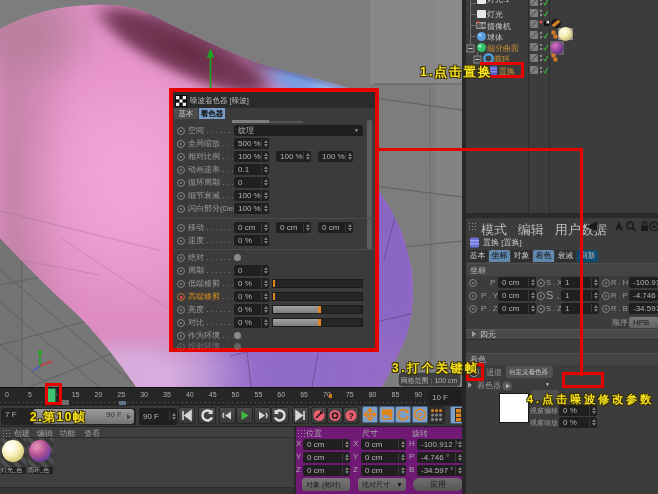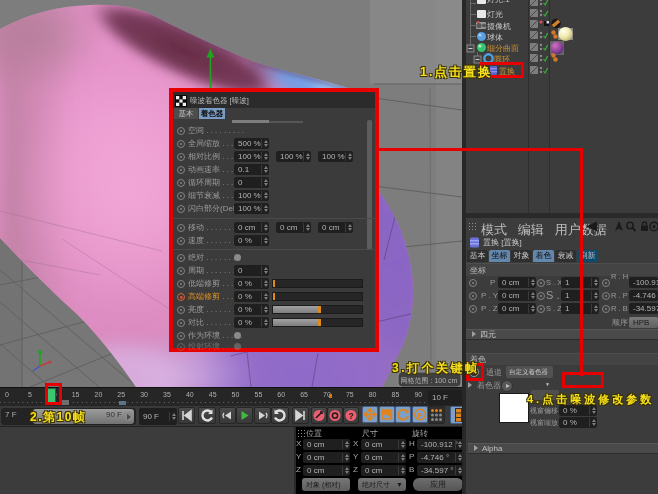--- a/index.html
+++ b/index.html
@@ -307,22 +307,37 @@
           <rect x="4" y="1" width="7" height="14" fill="#2e2e2e"></rect>
           <g fill="#e0831c">
             <rect x="5" y="2" width="5" height="3.5"></rect>
             <rect x="5" y="6.5" width="5" height="3.5"></rect>
             <rect x="5" y="11" width="5" height="3.5"></rect>
           </g>
         </svg>
       </div>
   </div>
 
-
-  <div class="abs" id="coords" style="left:296px;top:427px;width:168px;height:67px;background:#000000;">
+  <div class="abs" id="materials" style="left:0;top:427px;width:294px;height:67px;background:#3f3f3f;">
+    <div class="grip" style="left:2px;top:2px;"></div>
+    <div class="abs" style="left:14px;top:1px;font-size:8px;color:#9f9f9f;">创建&nbsp;&nbsp;&nbsp;编辑&nbsp;&nbsp;&nbsp;功能&nbsp;&nbsp;&nbsp;&nbsp;查看</div>
+    <div class="abs" style="left:0;top:10px;width:294px;height:1px;background:#2b2b2b;"></div>
+
+    <div class="abs" style="left:1px;top:11px;width:25px;height:36px;background:repeating-linear-gradient(45deg,#4e4e4e 0 4px,#373737 4px 8px);">
+      <div class="abs" style="left:1px;top:2px;width:22px;height:22px;border-radius:50%;background:radial-gradient(circle at 35% 30%,#fffef0 0 18%,#f6f0b4 45%,#cfc46e 80%,#a89a48);"></div>
+      <div class="abs" style="left:0;top:29px;width:25px;height:7px;background:#232323;color:#b8b8b8;font-size:6px;line-height:7px;overflow:hidden;">灯光_色</div>
+    </div>
+    <div class="abs" style="left:28px;top:11px;width:25px;height:36px;background:repeating-linear-gradient(45deg,#4e4e4e 0 4px,#373737 4px 8px);">
+      <div class="abs" style="left:1px;top:2px;width:22px;height:22px;border-radius:50%;background:radial-gradient(circle at 35% 30%,#e289b8 0 10%,#b65493 40%,#6a3d9e 75%,#3c2766);"></div>
+      <div class="abs" style="left:0;top:29px;width:25px;height:7px;background:#232323;color:#b8b8b8;font-size:6px;line-height:7px;overflow:hidden;">圆环_色</div>
+    </div>
+    <div class="abs" style="left:0;top:60px;width:294px;height:7px;background:#363636;border-top:1px solid #2b2b2b;"></div>
+  </div>
+
+  <div class="abs" id="coords" style="left:296px;top:427px;width:168px;height:67px;background:#701a75;">
     <div class="grip" style="left:1px;top:2px;"></div>
     <div class="abs" style="left:10px;top:1px;font-size:8px;color:#a8a8a8;">位置</div>
     <div class="abs" style="left:66px;top:1px;font-size:8px;color:#a8a8a8;">尺寸</div>
     <div class="abs" style="left:116px;top:1px;font-size:8px;color:#a8a8a8;">旋转</div>
 
     <div class="abs" style="left:0px;top:12px;font-size:8px;color:#a8a8a8;">X</div>
     <div class="fld" style="left:7px;top:12px;width:47px;">0 cm<span class="st"></span></div>
     <div class="abs" style="left:57px;top:12px;font-size:8px;color:#a8a8a8;">X</div>
     <div class="fld" style="left:65px;top:12px;width:45px;">0 cm<span class="st"></span></div>
     <div class="abs" style="left:113px;top:12px;font-size:8px;color:#a8a8a8;">H</div>
@@ -522,21 +537,21 @@
     <div class="abs" style="left:111px;top:32px;width:21px;height:12px;background:#0c4a6e;color:#c4c4c4;font-size:8px;line-height:12px;text-align:center;border-radius:2px 2px 0 0;">刷新</div>
     <div class="sechd" style="top:45px;height:13px;line-height:13px;">坐标</div>
 
     <div class="cir" style="left:3px;top:61px;"></div>
     <div class="abs lbl" style="left:24px;top:59px;">P . X</div>
     <div class="fld" style="left:32px;top:59px;width:38px;">0 cm<span class="st"></span></div>
     <div class="cir" style="left:71px;top:61px;"></div>
     <div class="abs lbl" style="left:80px;top:59px;font-size:7.5px;">S . X</div>
     <div class="fld" style="left:95px;top:59px;width:38px;">1<span class="st"></span></div>
     <div class="cir" style="left:136px;top:61px;"></div>
-    <div class="abs lbl" style="left:145px;top:53px;font-size:7.5px;">R . H</div>
+    <div class="abs lbl" style="left:145px;top:59px;font-size:7.5px;">R . H</div>
     <div class="fld" style="left:163px;top:59px;width:29px;">-100.912</div>
     <div class="cir" style="left:3px;top:74px;"></div>
     <div class="abs lbl" style="left:15px;top:72px;">P . Y</div>
     <div class="fld" style="left:32px;top:72px;width:38px;">0 cm<span class="st"></span></div>
     <div class="cir" style="left:71px;top:74px;"></div>
     <div class="abs lbl" style="left:80px;top:72px;font-size:11px;">S . Y</div>
     <div class="fld" style="left:95px;top:72px;width:38px;">1<span class="st"></span></div>
     <div class="cir" style="left:136px;top:74px;"></div>
     <div class="abs lbl" style="left:145px;top:72px;font-size:7.5px;">R . P</div>
     <div class="fld" style="left:163px;top:72px;width:29px;">-4.746 °</div>
@@ -564,21 +579,20 @@
     <div class="abs" style="left:35px;top:162px;width:12px;height:12px;border-radius:50%;background:#585858;border:1px solid #333;">
         <span style="position:absolute;left:4px;top:3px;width:0;height:0;border-top:2.5px solid transparent;border-bottom:2.5px solid transparent;border-left:4px solid #bbb;"></span>
       </div>
 
     <div class="abs" style="left:65px;top:172px;width:28px;height:10px;background:#4f4f4f;border-radius:2px;"></div>
     <div class="abs" style="left:33px;top:175px;width:30px;height:30px;background:#fff;border:1px solid #1a1a1a;"></div>
     <div class="abs lbl" style="left:64px;top:187px;font-size:7px;">视窗偏移</div>
     <div class="fld" style="left:93px;top:187px;width:38px;">0 %<span class="st"></span></div>
     <div class="abs lbl" style="left:64px;top:199px;font-size:7px;">视窗缩放</div>
     <div class="fld" style="left:93px;top:199px;width:38px;">0 %<span class="st"></span></div>
-    <div class="bar" style="top:225px;height:11px;left:2px;width:190px;"><span class="arr"></span>Alpha</div>
   </div>
 
   <div class="abs" id="dialog" style="left:169px;top:88px;width:210px;height:264px;border:4px solid #e60000;background:#3b3b3b;z-index:50;">
 
     <div class="abs" style="left:0;top:0;width:202px;height:16px;background:#2b2b2b;"></div>
     <svg class="abs" style="left:2px;top:3px;" width="12" height="12" viewBox="0 0 12 12">
         <rect width="12" height="12" fill="#0a0a0a"></rect>
         <g fill="#f0f0f0">
           <rect x="1" y="1" width="3.3" height="3.3"></rect>
           <rect x="7.7" y="1" width="3.3" height="3.3"></rect>
@@ -592,20 +606,21 @@
     <div class="abs" style="left:1px;top:16px;width:24px;height:11px;background:#4d4d4d;color:#c4c4c4;font-size:7.5px;line-height:11px;text-align:center;">基本</div>
     <div class="abs" style="left:26px;top:16px;width:26px;height:11px;background:#7a9cc4;color:#0d0d0d;font-size:7.5px;line-height:11px;text-align:center;font-weight:bold;">着色器</div>
 
     <div class="abs" style="left:59px;top:28px;width:37px;height:3px;background:#7e7e7e;"></div>
     <div class="abs" style="left:96px;top:29px;width:34px;height:2px;background:#565656;"></div>
 
     <div class="abs" style="left:194px;top:28px;width:5px;height:130px;background:#5d5d5d;border-radius:2px;"></div>
 
     <div class="cir" style="left:4px;top:35px;"></div>
     <div class="abs lbl" style="left:15px;top:33px;">空间 . . . . . . . . .</div>
+    <div class="fld" style="left:61px;top:33px;width:129px;">纹理<span style="position:absolute;right:4px;top:0;font-size:5px;color:#aaa;">▼</span></div>
     <div class="cir" style="left:4px;top:48px;"></div>
     <div class="abs lbl" style="left:15px;top:46px;">全局缩放 . . . . .</div>
     <div class="fld" style="left:61px;top:46px;width:35px;">500 %<span class="st"></span></div>
     <div class="cir" style="left:4px;top:61px;"></div>
     <div class="abs lbl" style="left:15px;top:59px;">相对比例 . . . . .</div>
     <div class="fld" style="left:61px;top:59px;width:35px;">100 %<span class="st"></span></div>
     <div class="fld" style="left:103px;top:59px;width:35px;">100 %<span class="st"></span></div>
     <div class="fld" style="left:145px;top:59px;width:35px;">100 %<span class="st"></span></div>
     <div class="cir" style="left:4px;top:74px;"></div>
     <div class="abs lbl" style="left:15px;top:72px;">动画速率 . . . . .</div>

